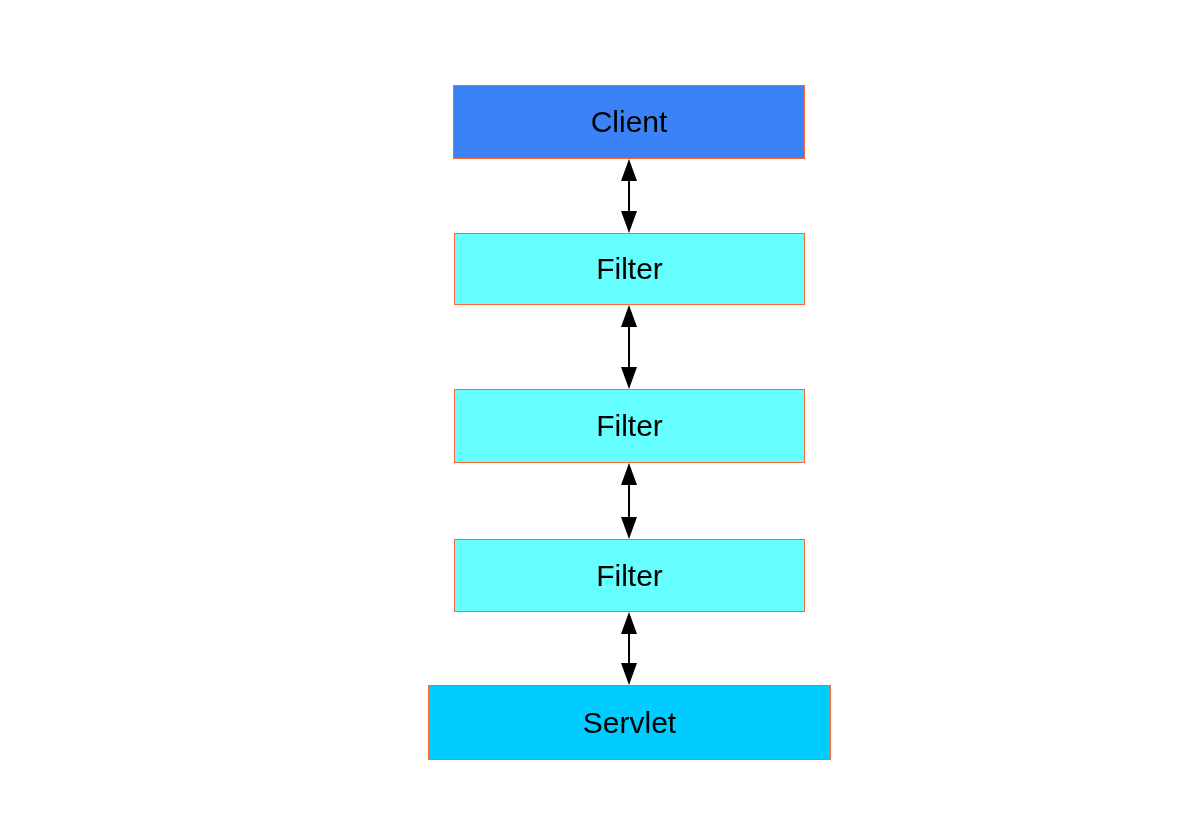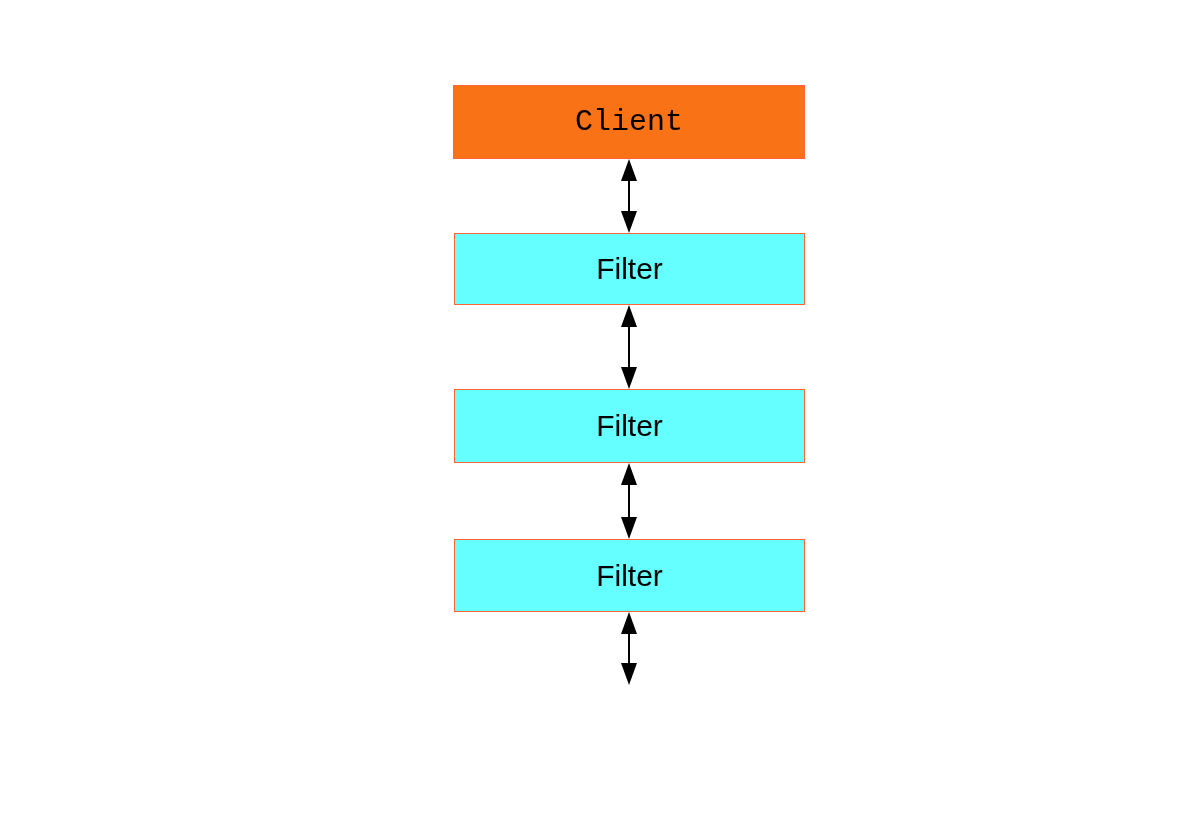--- a/index.html
+++ b/index.html
@@ -47,21 +47,21 @@
   .arrow-1 { top: 159px; height: 74px; }
   .arrow-2 { top: 305px; height: 84px; }
   .arrow-3 { top: 463px; height: 76px; }
   .arrow-4 { top: 612px; height: 73px; }
 </style>
 </head>
 <body>
 
 <div class="canvas" style="background-color: rgb(255, 255, 255);">
 
-  <div class="box box-client" style="background-color: #f97316; border-color: rgb(255, 102, 51); font-family: Liberation Mono, monospace;">
+  <div class="box box-client" style="background-color: #3b82f6; border-color: rgb(255, 102, 51);">
     <span class="box-label" style="color: rgb(0, 0, 0);">Client</span>
   </div>
 
   <svg class="arrow arrow-1" viewBox="0 0 20 74" width="20" height="74" aria-hidden="true" style="color: rgb(0, 0, 0);">
     <line x1="10" y1="20" x2="10" y2="54"></line>
     <polygon points="10,0 2,22 18,22"></polygon>
     <polygon points="10,74 2,52 18,52"></polygon>
   </svg>
 
   <div class="box box-filter-1" style="background-color: rgb(102, 255, 255); border-color: rgb(255, 102, 51);">
@@ -87,14 +87,17 @@
   <div class="box box-filter-3" style="background-color: rgb(102, 255, 255); border-color: rgb(255, 102, 51);">
     <span class="box-label" style="color: rgb(0, 0, 0);">Filter</span>
   </div>
 
   <svg class="arrow arrow-4" viewBox="0 0 20 73" width="20" height="73" aria-hidden="true" style="color: rgb(0, 0, 0);">
     <line x1="10" y1="20" x2="10" y2="53"></line>
     <polygon points="10,0 2,22 18,22"></polygon>
     <polygon points="10,73 2,51 18,51"></polygon>
   </svg>
 
+  <div class="box box-servlet" style="background-color: rgb(0, 204, 255); border-color: rgb(255, 102, 51);">
+    <span class="box-label" style="color: rgb(0, 0, 0);">Servlet</span>
+  </div>
 
 </div>
 
 </body></html>

